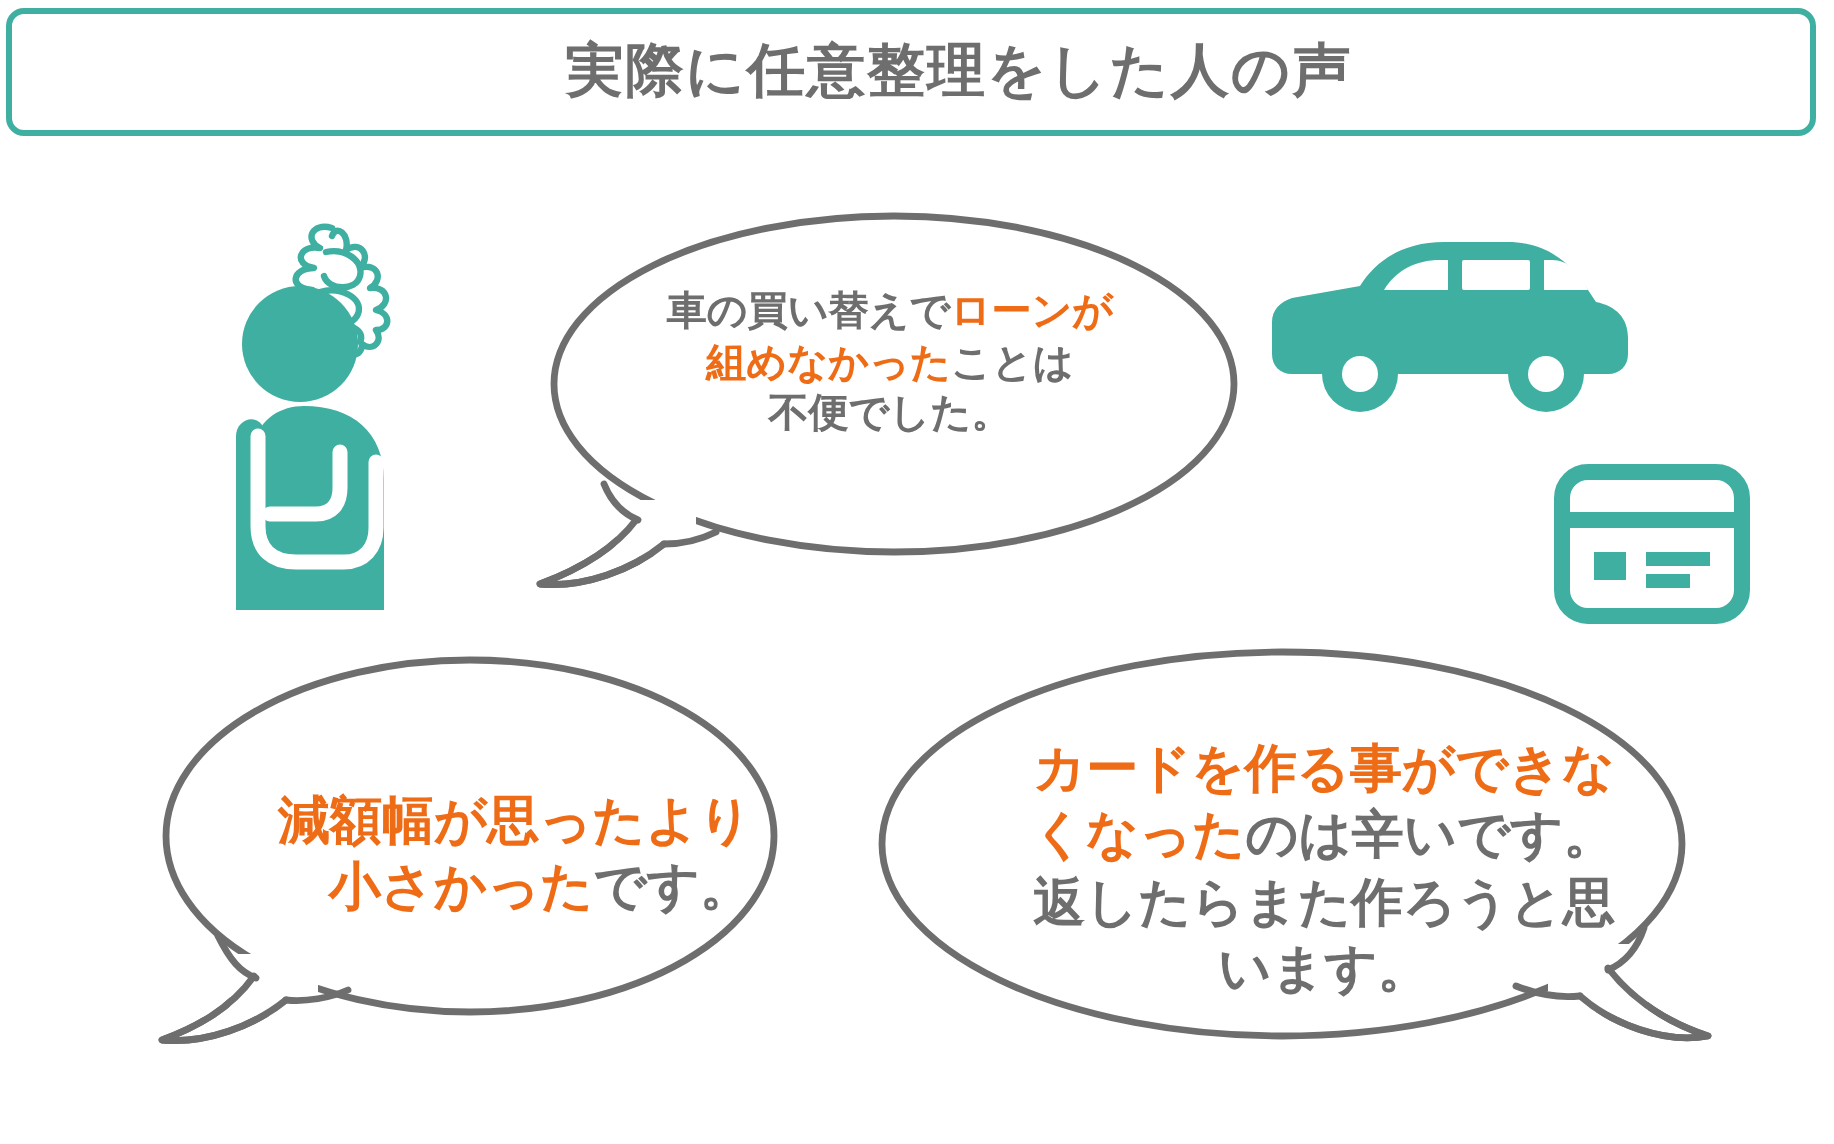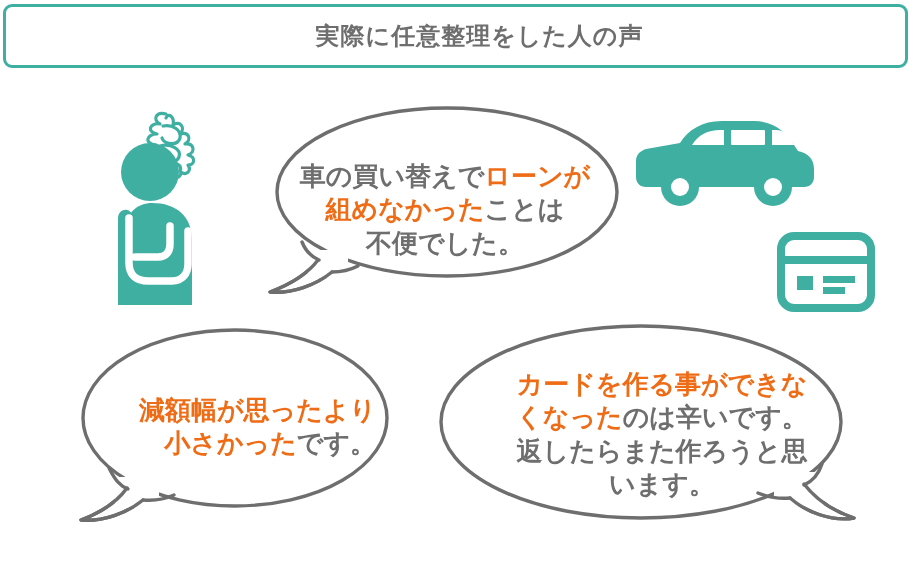--- a/index.html
+++ b/index.html
@@ -25,21 +25,21 @@
     height: 64px;
     box-sizing: border-box;
     border: 3px solid #3FAFA2;
     border-radius: 9px;
     background: #ffffff;
     display: flex;
     align-items: center;
     justify-content: center;
   }
   #title-text {
-    font-size: 24px;
+    font-size: 29px;
     font-weight: bold;
     color: #6E6E6E;
     letter-spacing: 1px;
     line-height: 1;
     white-space: nowrap;
     margin-left: 48px;
   }
 
   
   .layer { position: absolute; }
@@ -54,22 +54,22 @@
     white-space: pre-wrap;
   }
   .hl { color: #EF6C17; }
   .gy { color: #6E6E6E; }
 
   .bubble-svg { position: absolute; overflow: visible; }
 
   
   #bubble-1-wrap { left: 262px; top: 100px; width: 370px; height: 210px; }
   #bubble-1-text {
-    left: 285px; top: 160px; width: 320px;
-    font-size: 26px;
+    left: 285px; top: 144px; width: 320px;
+    font-size: 20px;
   }
 
   
   #bubble-2-wrap { left: 75px; top: 322px; width: 320px; height: 215px; }
   #bubble-2-text {
     left: 96px; top: 394px; width: 280px;
     font-size: 26px;
     text-align: right;
   }
 

